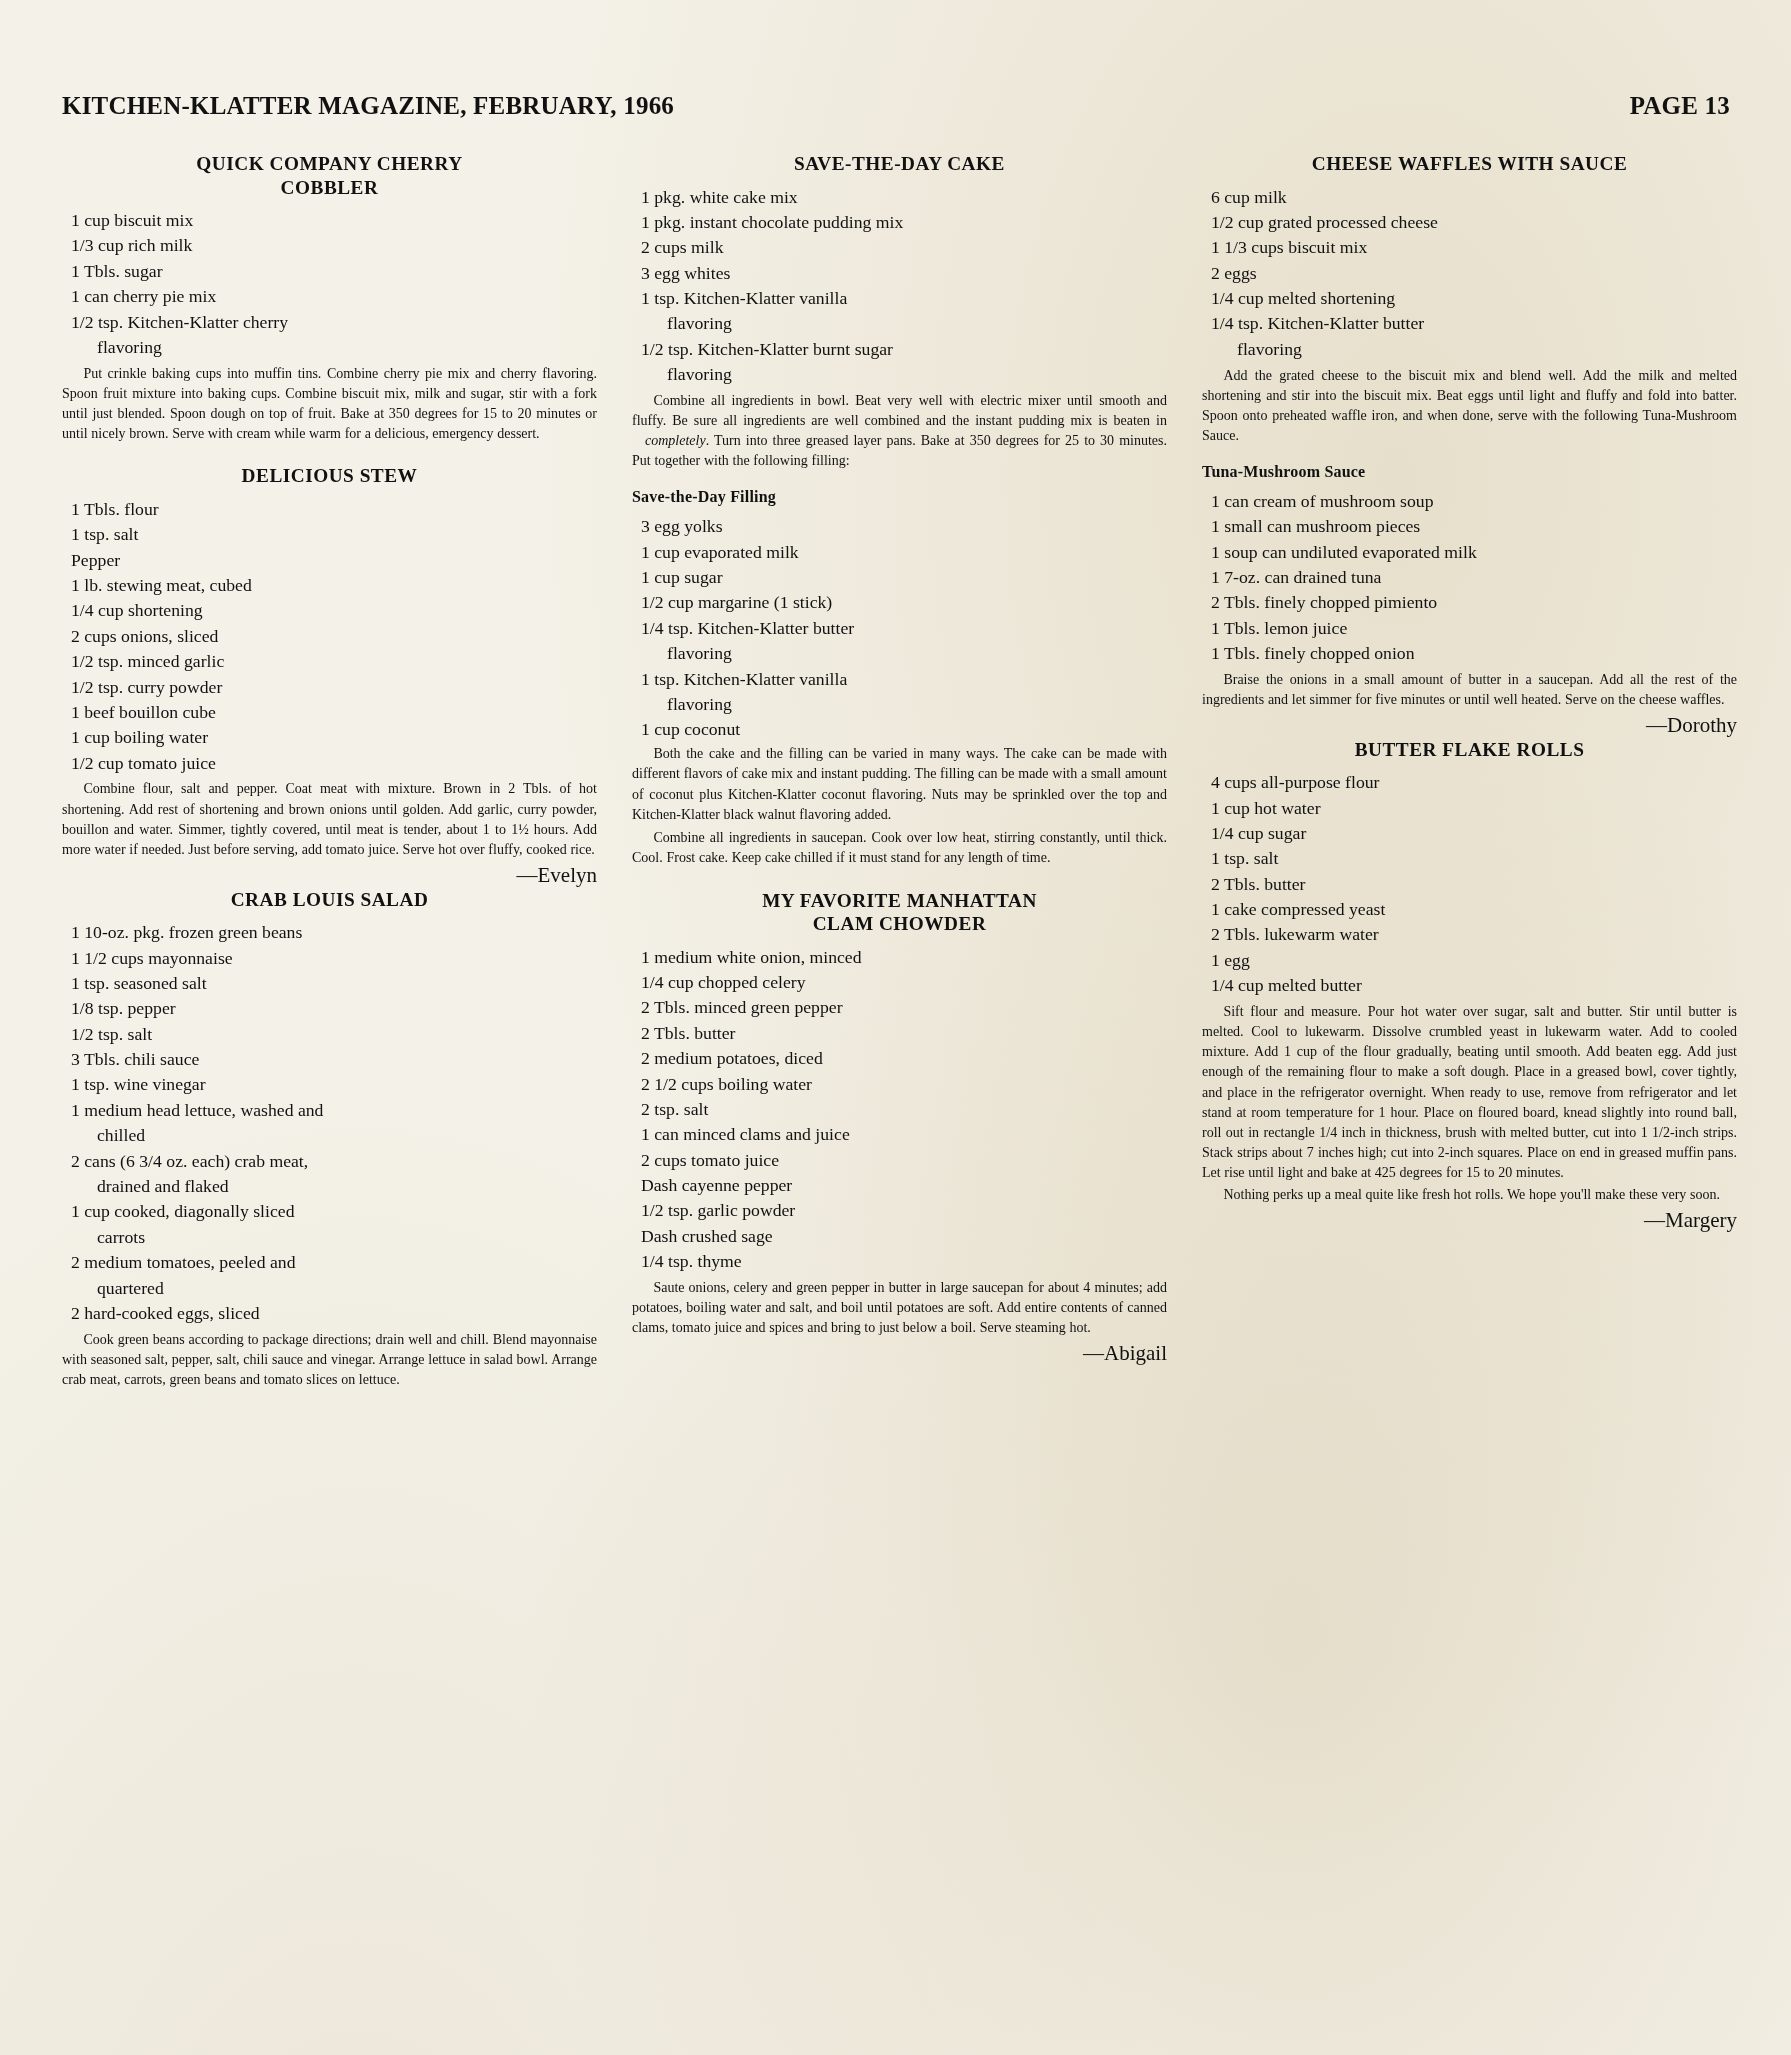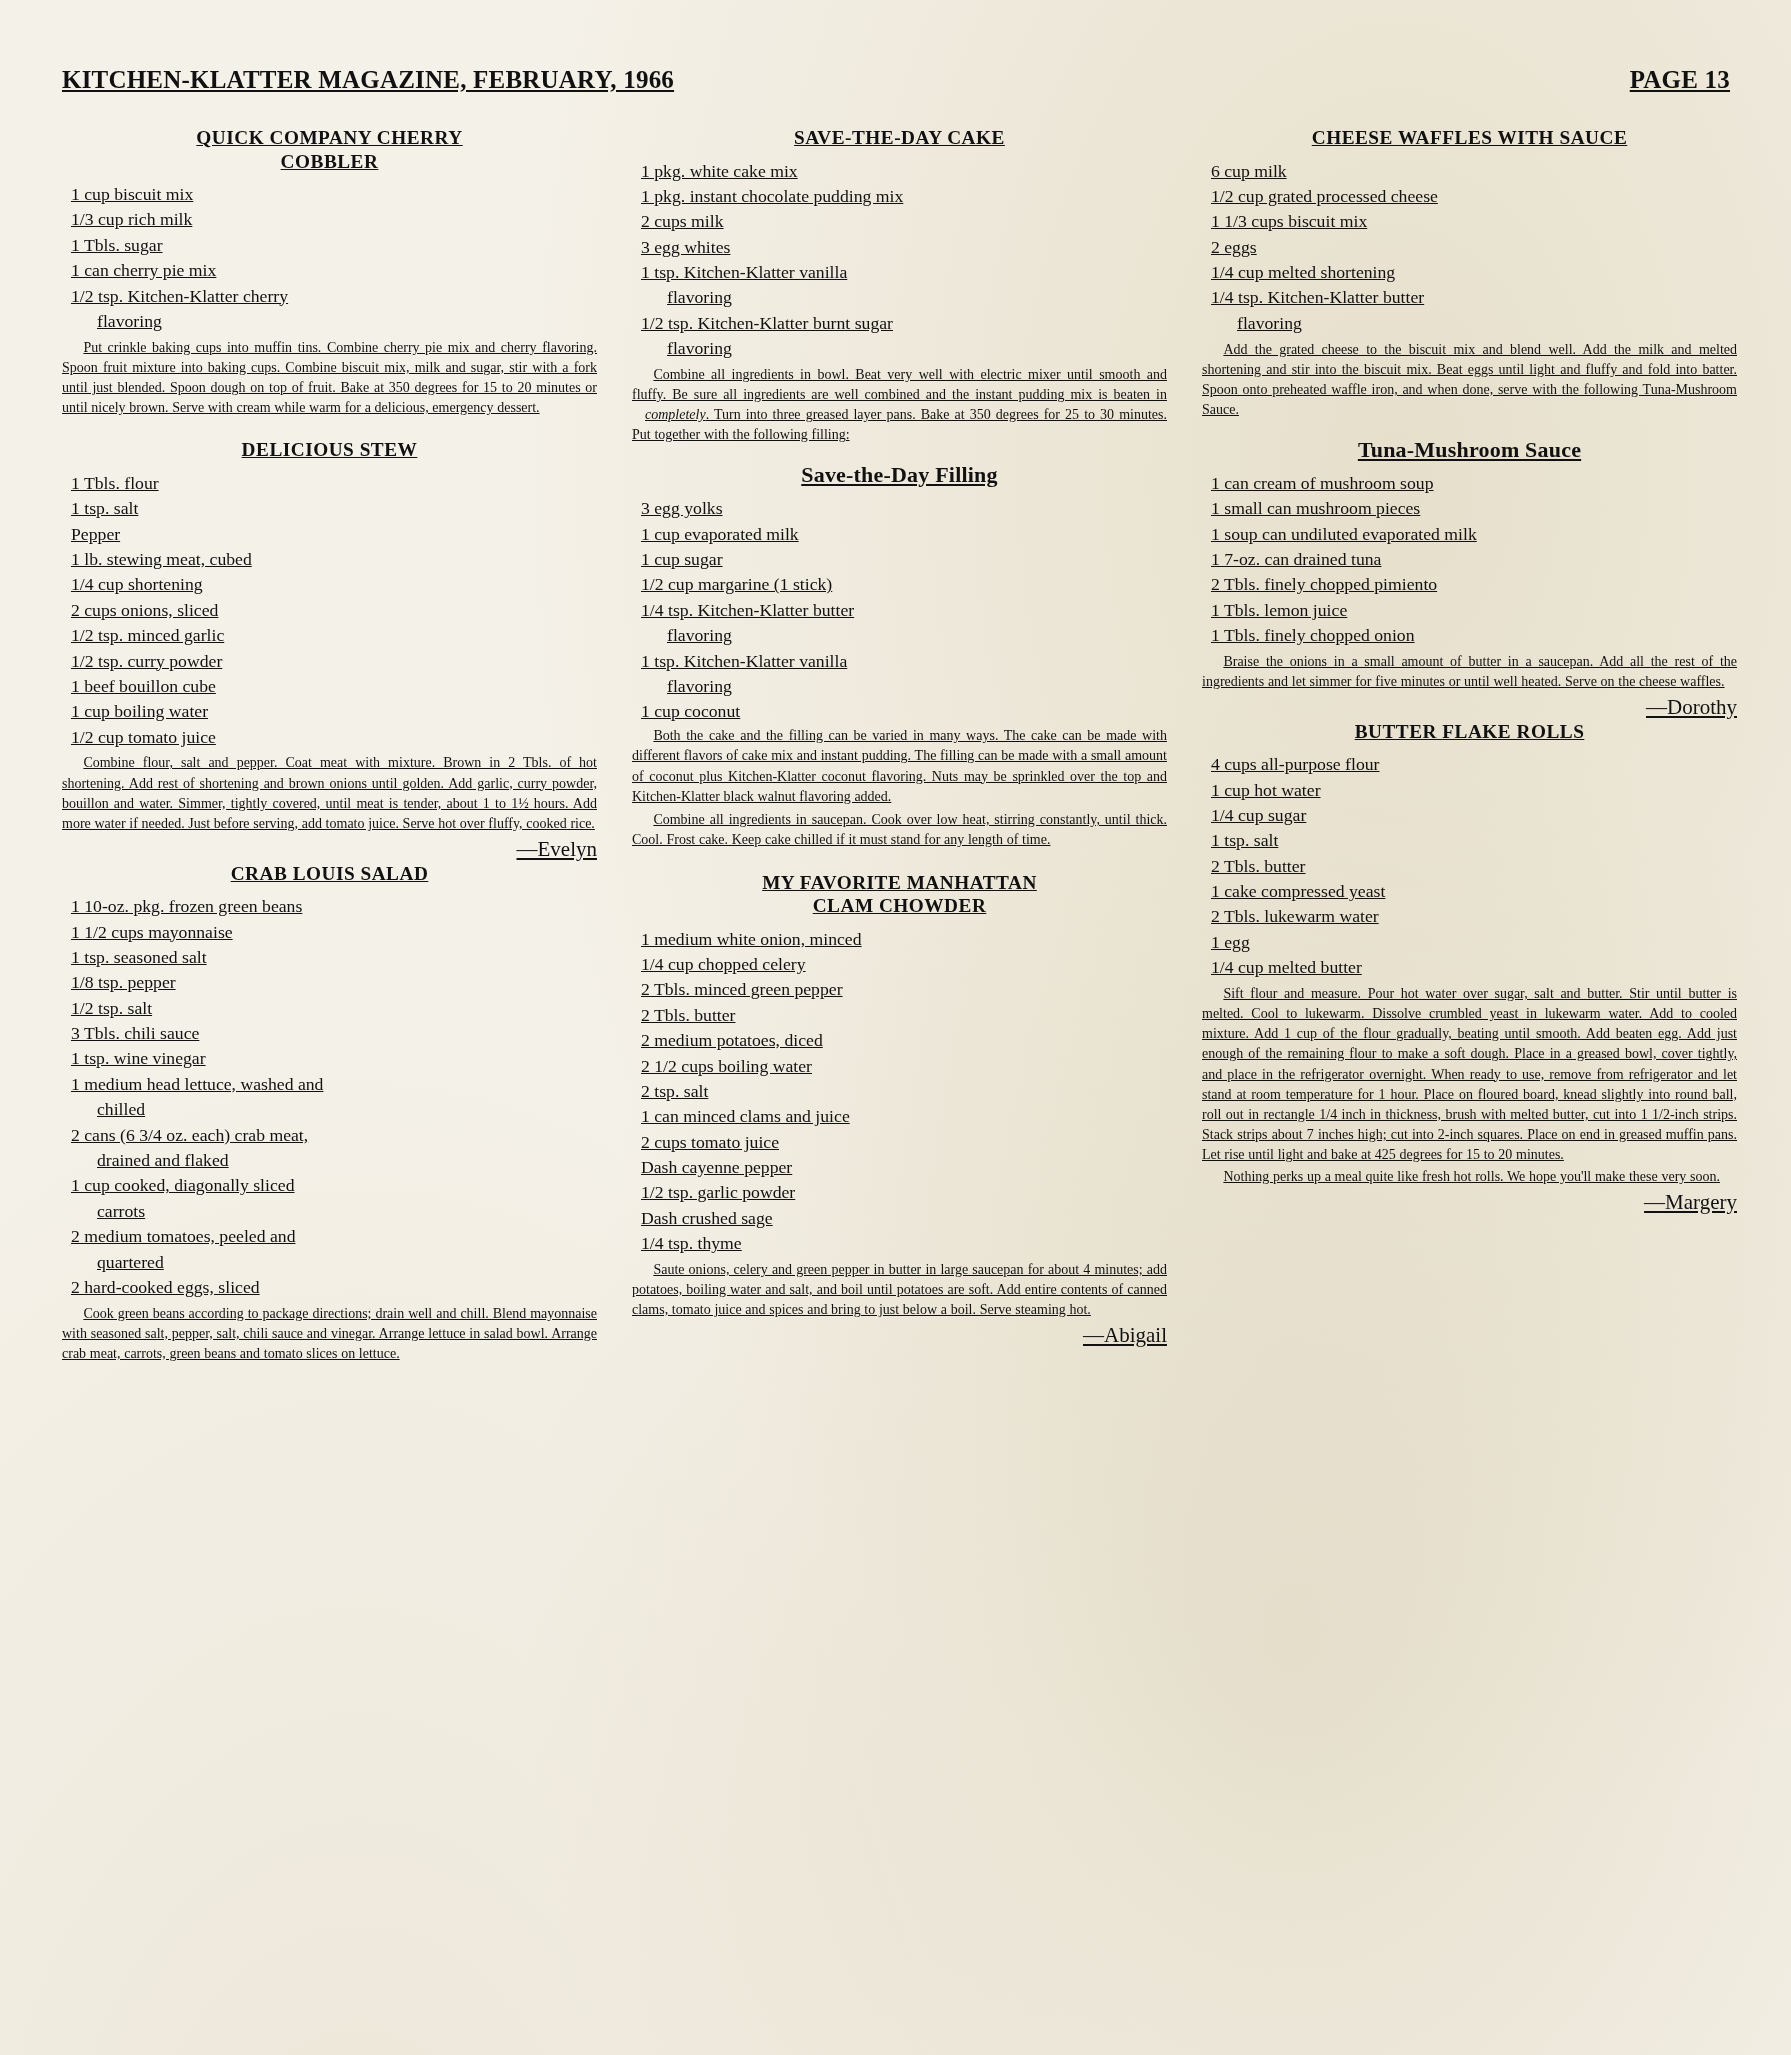--- a/index.html
+++ b/index.html
@@ -28,22 +28,21 @@
     background:
       radial-gradient(ellipse at 78% 18%, rgba(206,190,150,0.35) 0%, rgba(206,190,150,0) 45%),
       radial-gradient(ellipse at 72% 62%, rgba(198,182,142,0.30) 0%, rgba(198,182,142,0) 42%),
       radial-gradient(ellipse at 20% 88%, rgba(200,186,148,0.20) 0%, rgba(200,186,148,0) 40%);
     pointer-events: none;
     z-index: 0;
   }
   .content {
     position: relative;
     z-index: 2;
-    padding: 66px 62px 25px 62px;
-    text-decoration: underline;
+    padding: 92px 62px 25px 62px;
   }
   .masthead {
     display: flex;
     justify-content: space-between;
     align-items: baseline;
     font-size: 25px;
     font-weight: bold;
     letter-spacing: 0.2px;
     margin-bottom: 32px;
   }
@@ -62,23 +61,23 @@
   .recipe-title {
     text-align: center;
     font-weight: bold;
     font-size: 19.3px;
     letter-spacing: 0.5px;
     line-height: 1.22;
     margin: 0 0 9px 0;
   }
   .recipe-title.spaced { margin-top: 20px; }
   .sub-title {
-    text-align: center;
+    text-align: left;
     font-weight: bold;
-    font-size: 22px;
+    font-size: 16px;
     letter-spacing: 0.2px;
     margin: 16.4px 0 8.2px 0;
   }
   ul.ingredients {
     list-style: none;
     margin: 0 0 0 0;
     padding: 0 0 0 9px;
     font-size: 17.7px;
     line-height: 1.435;
   }

